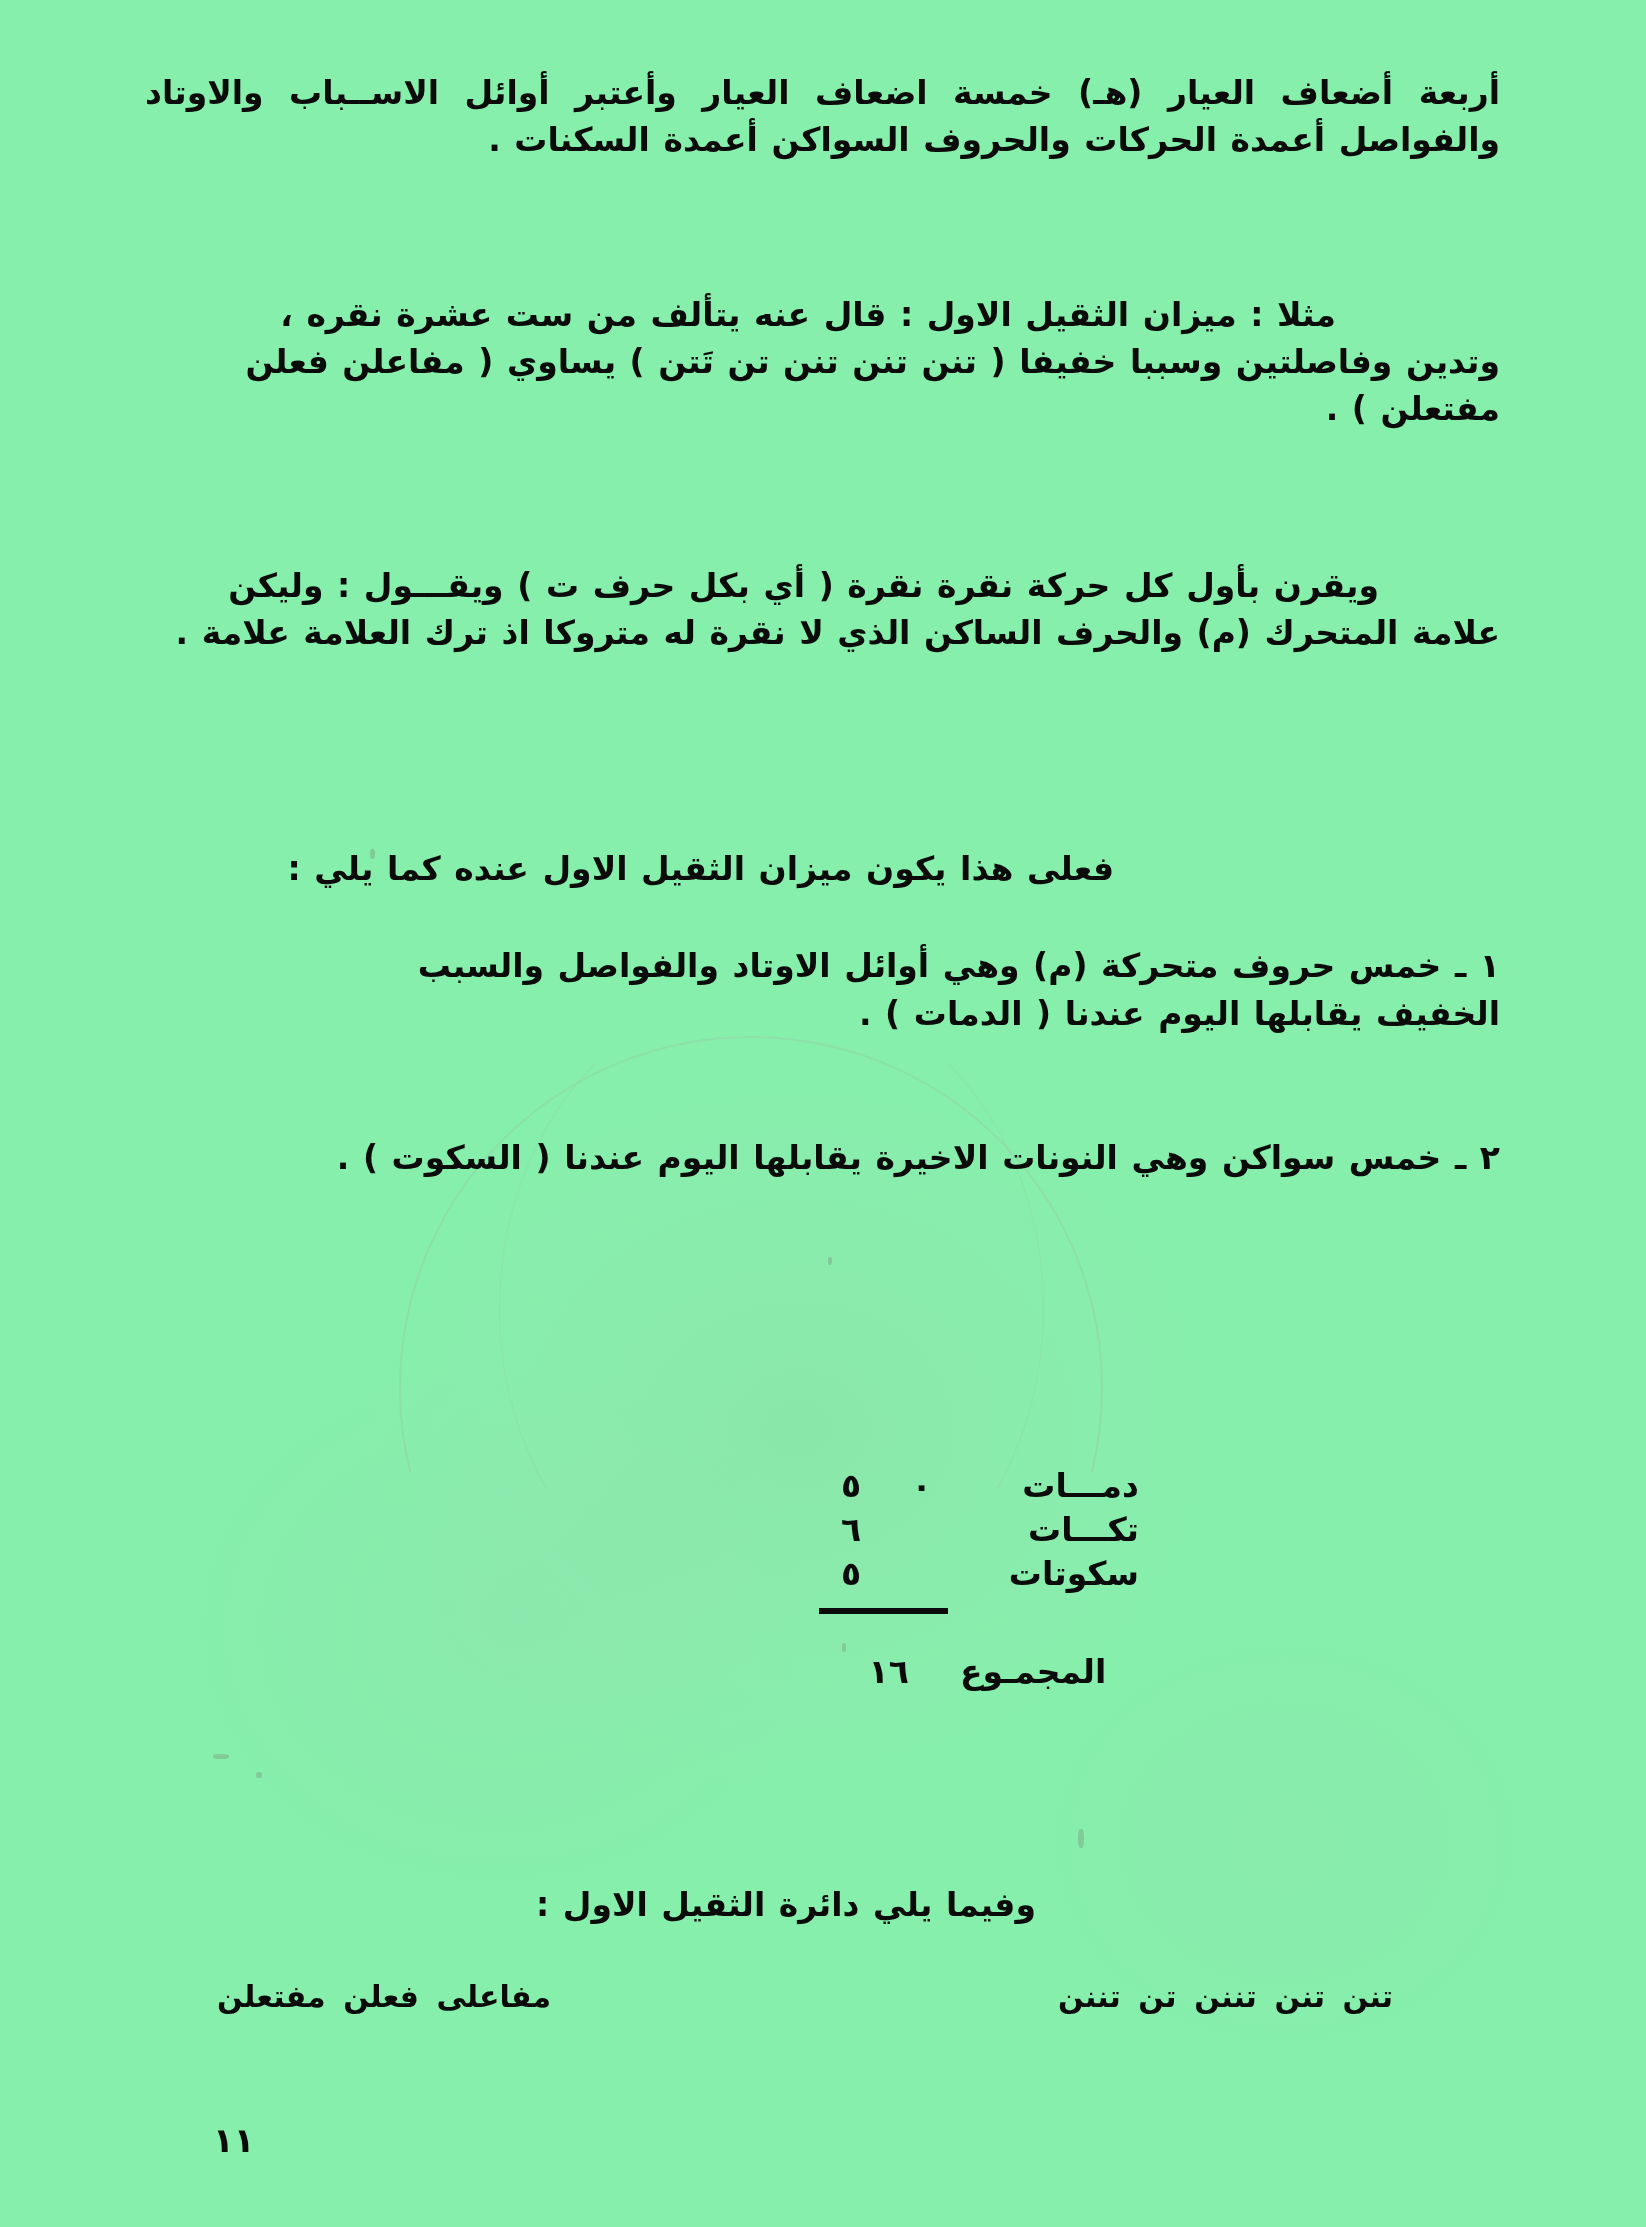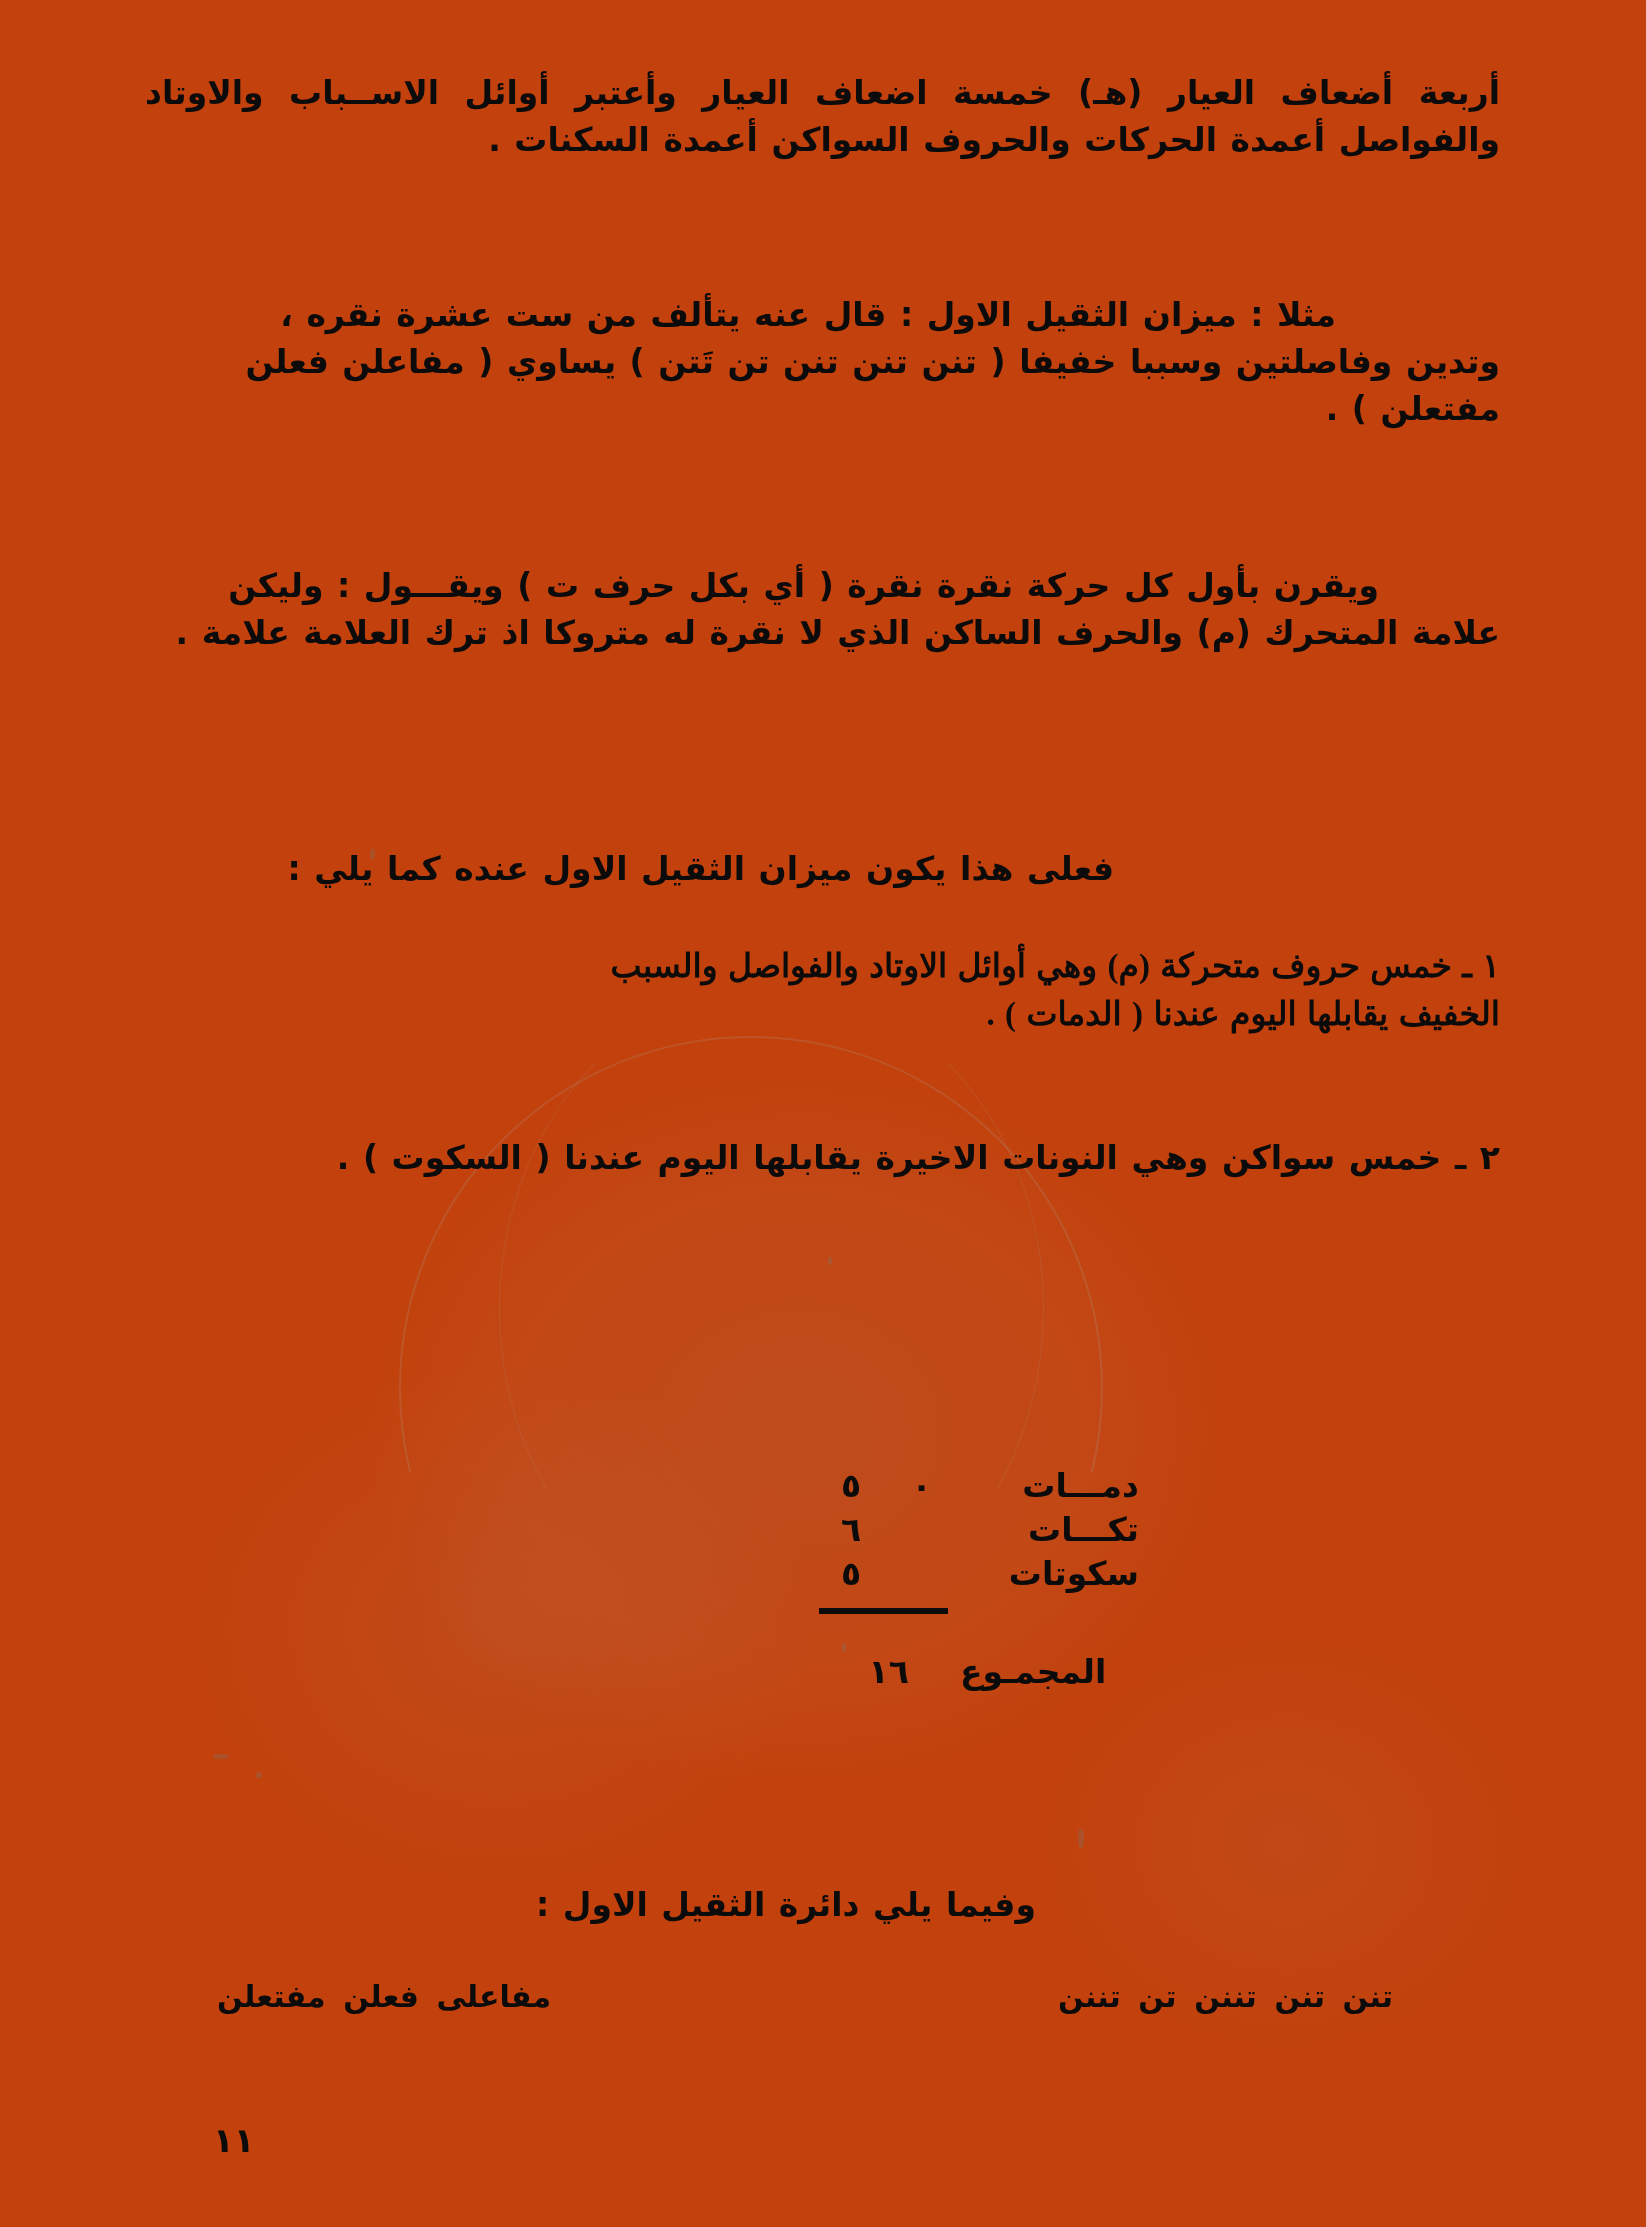--- a/index.html
+++ b/index.html
@@ -5,21 +5,21 @@
   html, body {
     margin: 0;
     padding: 0;
     background: #ffffff;
   }
 
   .page {
     position: relative;
     width: 1647px;
     height: 2227px;
-    background: #c2410c;
+    background: #86efac;
     overflow: hidden;
     font-family: "DejaVu Sans", "Liberation Sans", sans-serif;
     color: #0b0b0b;
   }
 
   
   .stain {
     position: absolute;
     pointer-events: none;
     border-radius: 50%;
@@ -81,21 +81,21 @@
     letter-spacing: 0px;
     word-spacing: 2.1px;
   }
 
   .p-indent-start { text-indent: 0; }
 
   .block-1   { position: absolute; top: 37px;   right: 0; left: 0; }
   .block-2   { position: absolute; top: 259px;  right: 0; left: 57px; }
   .block-3   { position: absolute; top: 530px;  right: 0; left: 0; }
   .block-4   { position: absolute; top: 813px; right: 0; left: 0; }
-  .block-5   { position: absolute; top: 942px; right: 0; left: 0; font-family: Liberation Serif, serif; }
+  .block-5   { position: absolute; top: 942px; right: 0; left: 0; }
   .block-6   { position: absolute; top: 1134px; right: 0; left: 0; }
   .block-7   { position: absolute; top: 1273px; right: 0; left: 0; }
   .block-8   { position: absolute; top: 1849px; right: 0; left: 6px; }
 
   .para-center-ish { text-align: right; text-indent: 121px; }
   .para-lead       { text-align: right; text-indent: 164px; }
   .para-circle     { text-align: right; text-indent: 0; padding-right: 464px; }
 
   
   .list-item {

